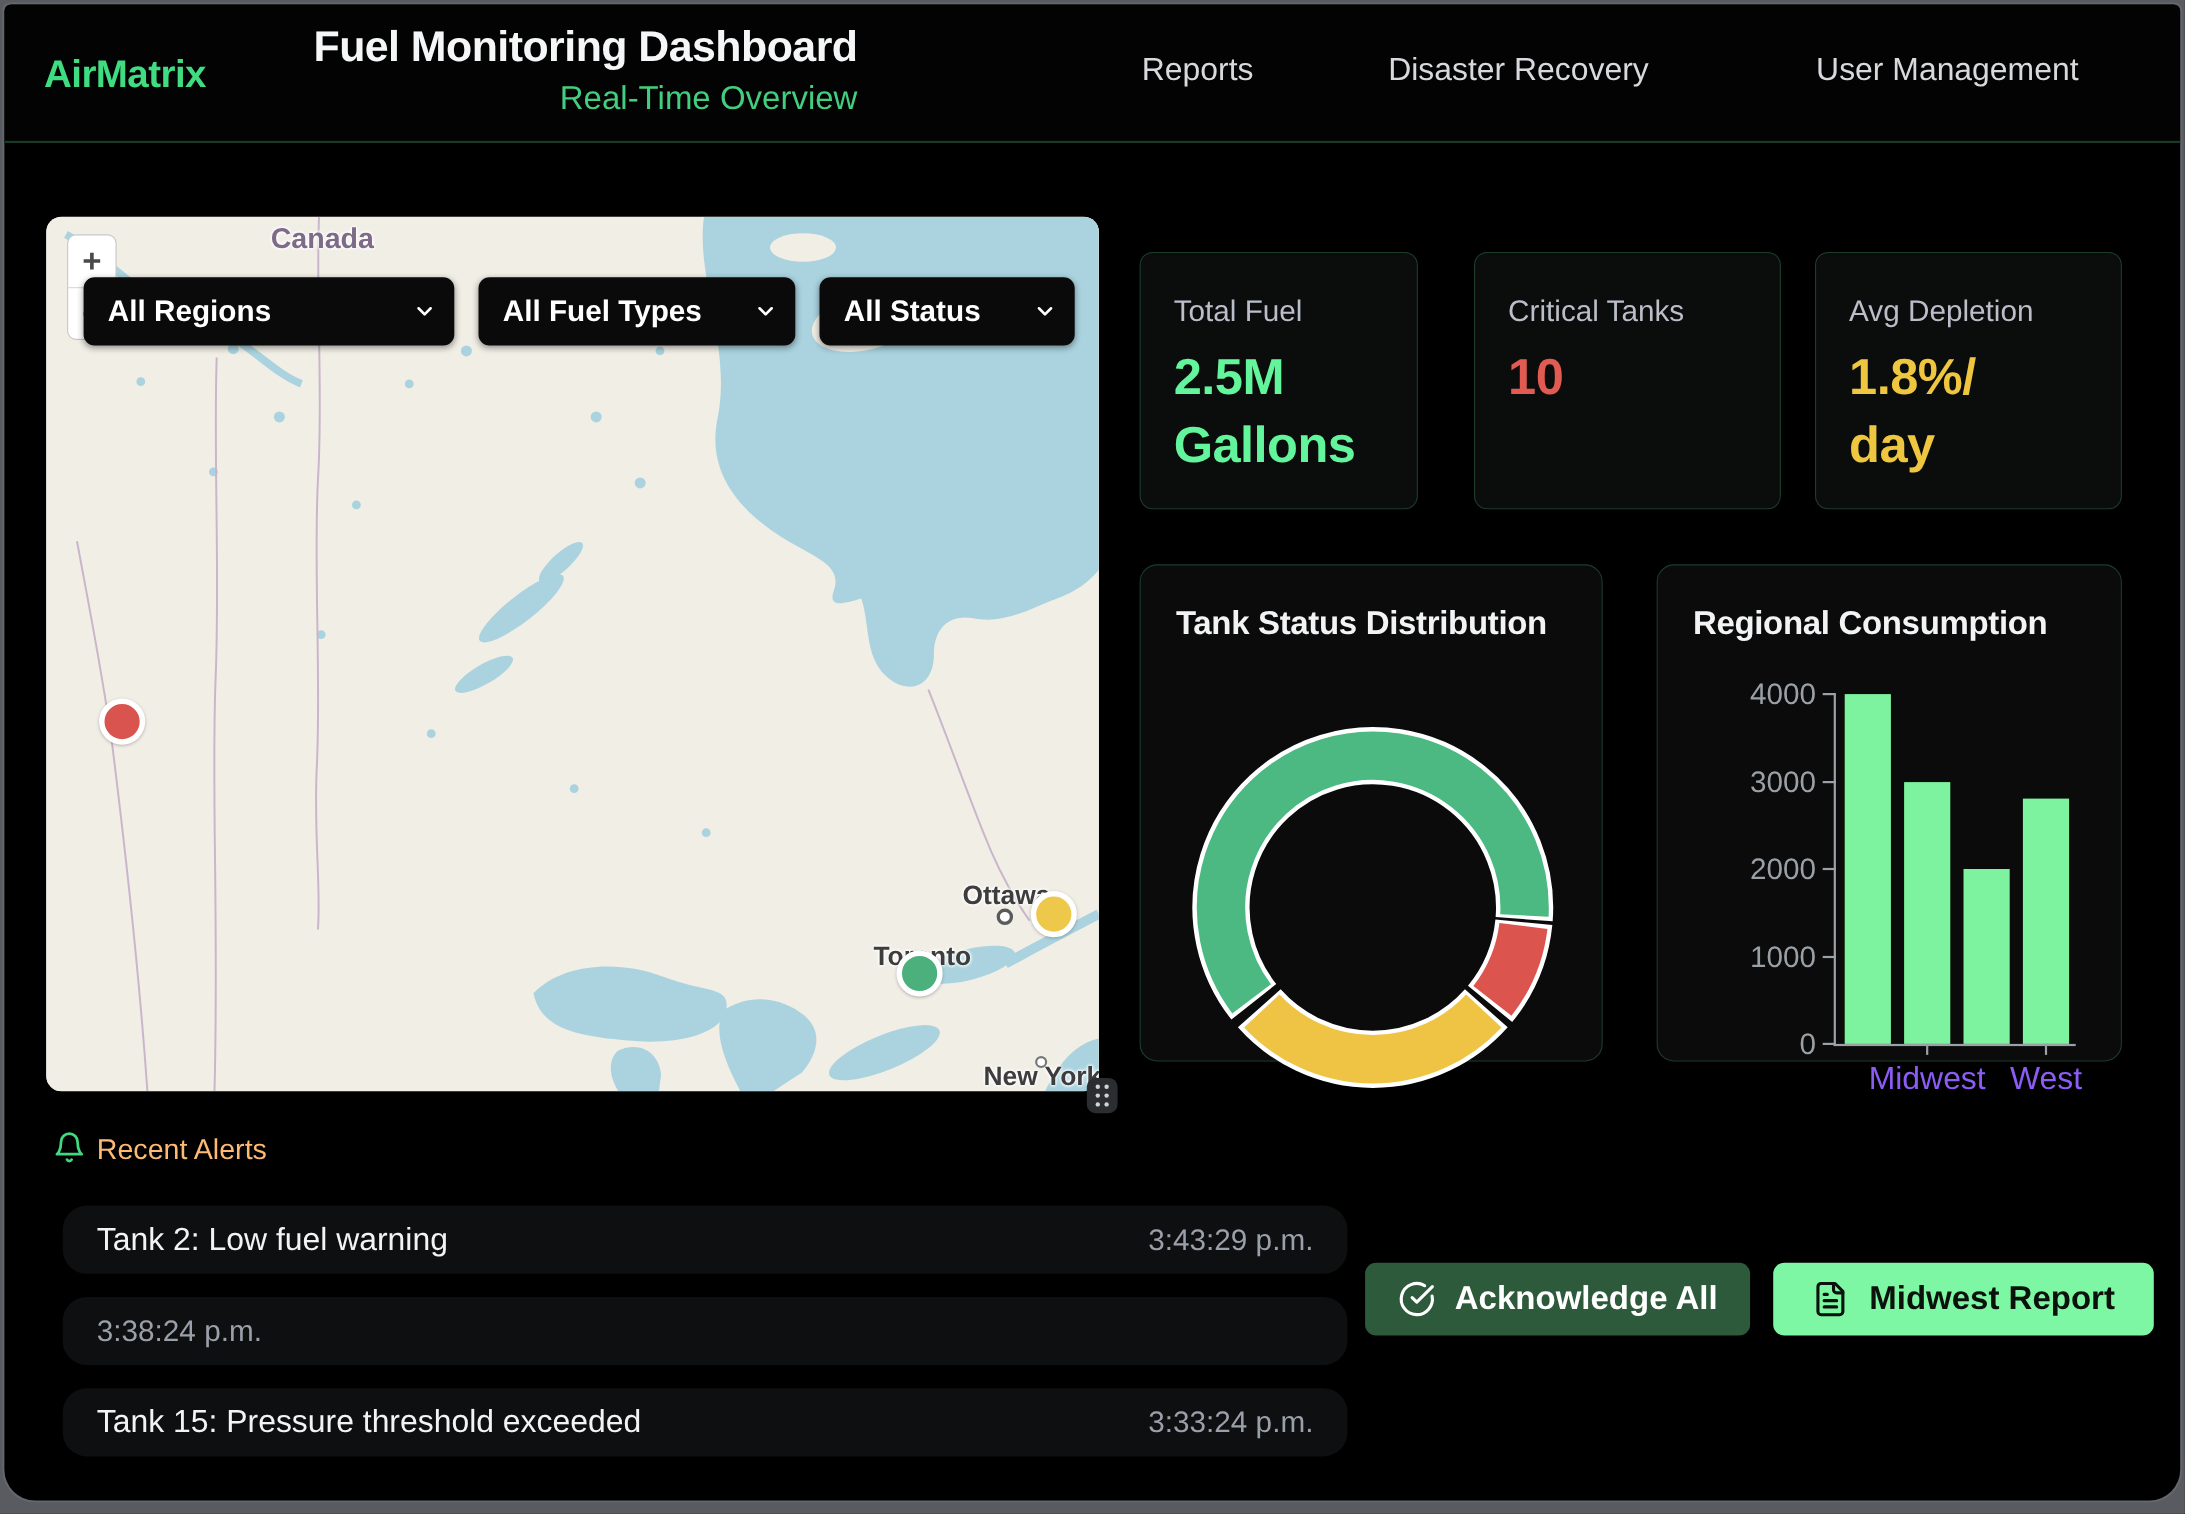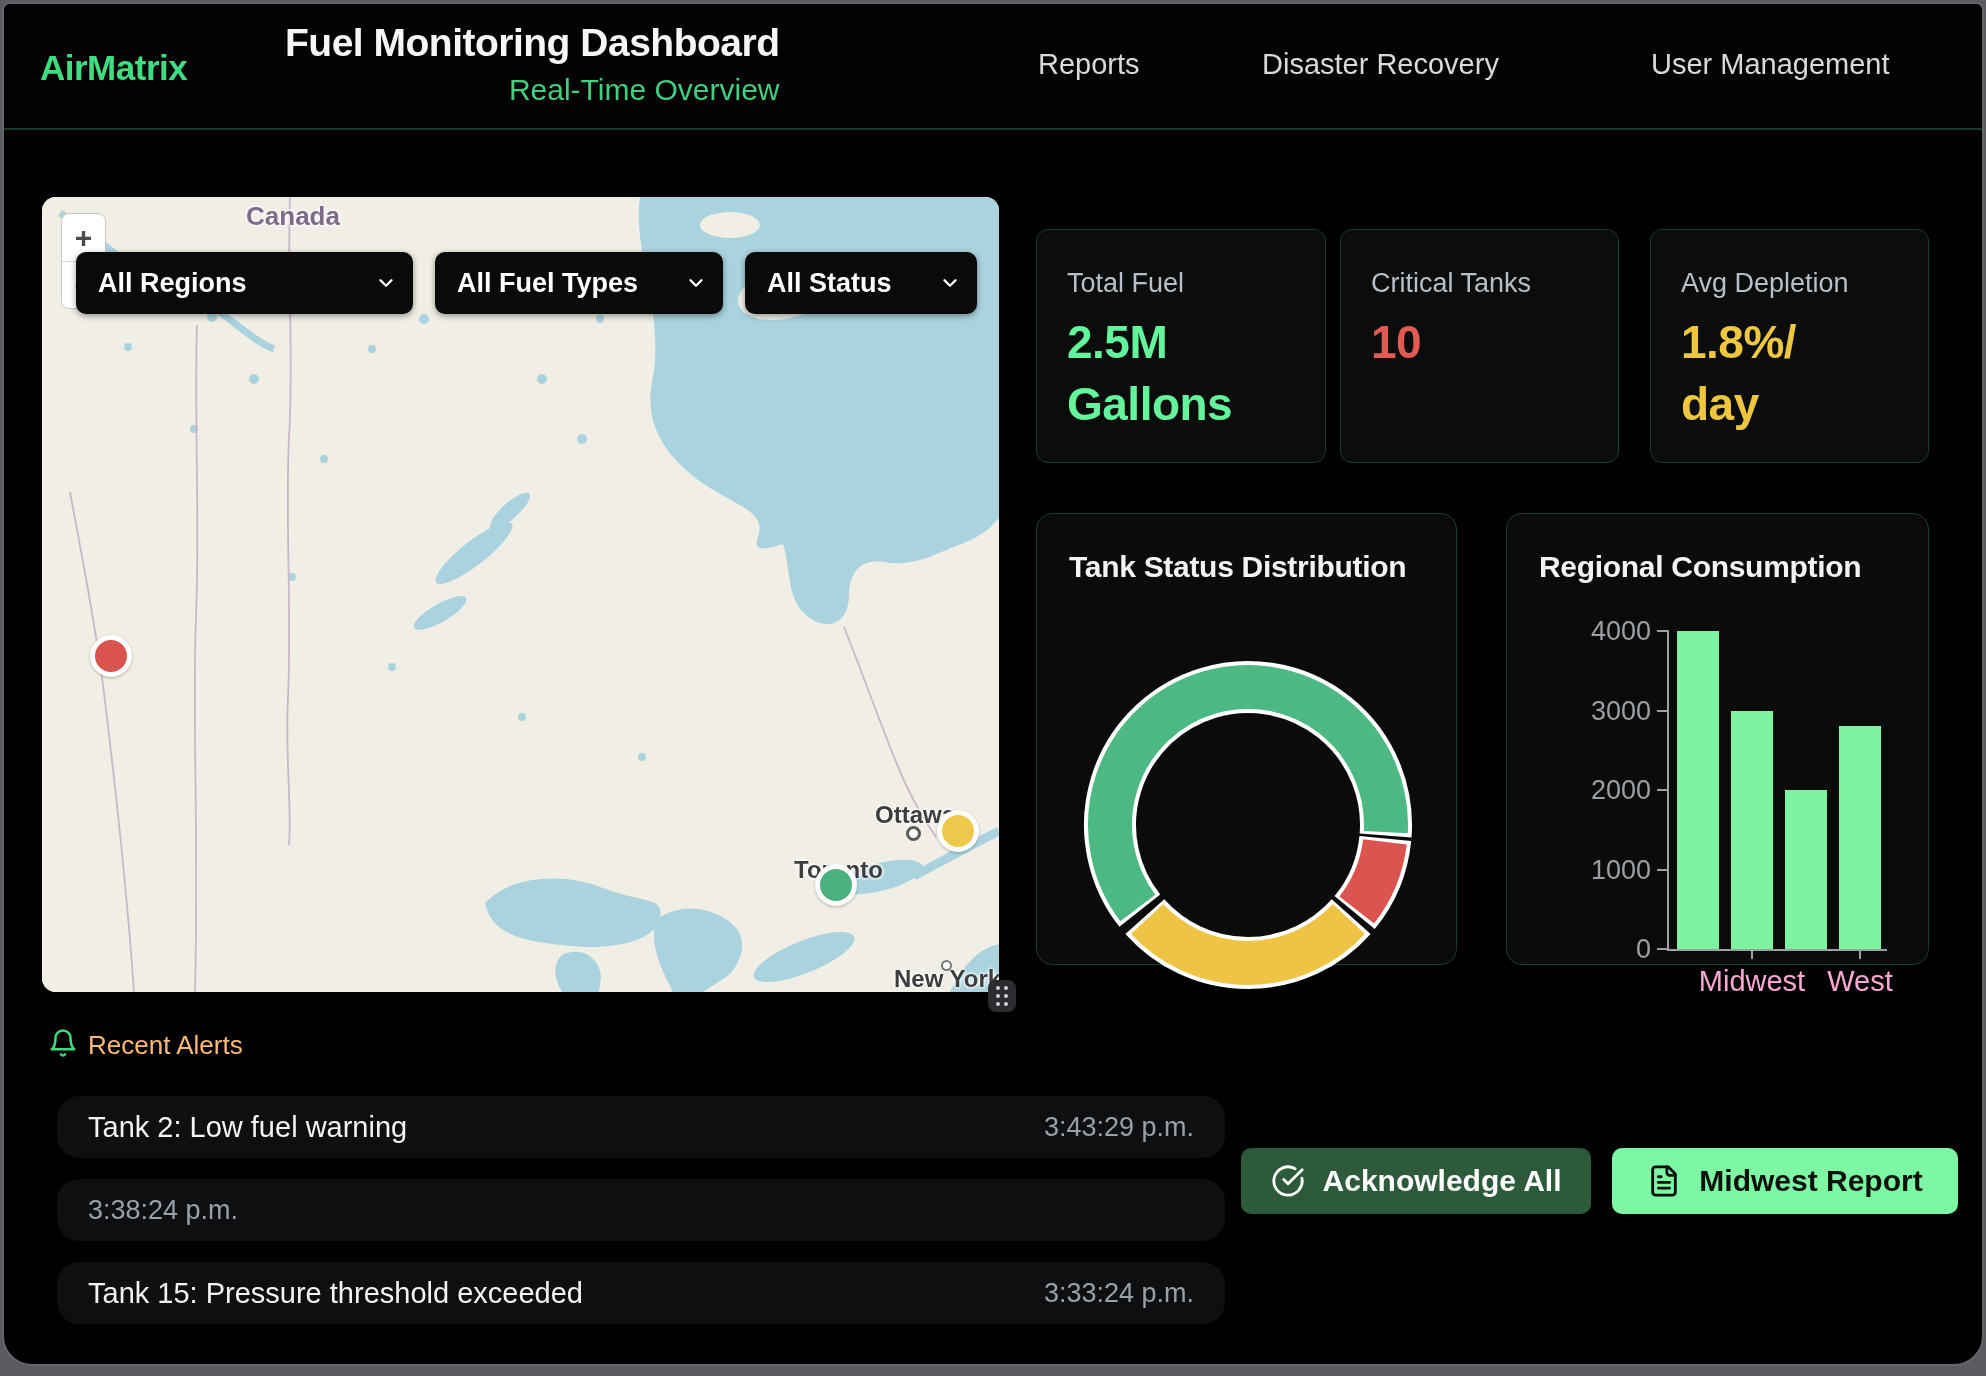--- a/index.html
+++ b/index.html
@@ -33,36 +33,36 @@
   .dd{height:62px;background:#0a0a0a;border-radius:10px;display:flex;align-items:center;justify-content:space-between;
       padding:0 16px 0 22px;color:#fff;font-size:27px;font-weight:600;box-shadow:0 2px 6px rgba(0,0,0,.4);cursor:pointer;}
   .dd-regions{width:299px;} .dd-fuel{width:250px;} .dd-status{width:194px;}
   .dd svg{margin-left:14px;flex:none;}
   .draghandle{position:absolute;left:984px;top:976px;width:28px;height:32px;background:#2c2d31;border-radius:8px;z-index:6;
       display:grid;grid-template-columns:repeat(2,4px);grid-template-rows:repeat(3,4px);gap:4px;place-content:center;}
   .draghandle i{width:4px;height:4px;border-radius:50%;background:#d2d3d5;}
 
   
   .statcard{position:absolute;top:225px;height:234px;background:#0b0d0c;border:1px solid #1d3c2c;border-radius:12px;box-sizing:border-box;padding:38px 30px;}
-  .sc-1{left:1032px;width:290px;} .sc-2{left:1336px;width:279px;} .sc-3{left:1646px;width:279px;}
+  .sc-1{left:1032px;width:253px;} .sc-2{left:1336px;width:279px;} .sc-3{left:1646px;width:279px;}
   .stat-label{font-size:27px;color:#b9bec8;}
   .stat-value{margin-top:12px;font-size:46px;font-weight:700;line-height:1.35;white-space:pre-line;letter-spacing:-.5px;}
 
   
   .chartcard{position:absolute;top:509px;height:452px;background:#0a0b0a;border:1px solid #1d3c2c;border-radius:16px;box-sizing:border-box;}
   .cc-donut{left:1032px;width:421px;}
   .cc-bar{left:1502px;width:423px;}
   .cc-title{position:absolute;left:32px;top:36px;font-size:30px;font-weight:700;color:#f2f3f5;letter-spacing:-.3px;}
   #donut{position:absolute;left:0;top:0;}
   #barplot{position:absolute;left:160px;top:117px;width:218px;height:318px;border-left:2px solid #9ba1a7;border-bottom:2px solid #9ba1a7;}
   #barplot .bar{position:absolute;bottom:0;width:42px;}
   #barplot .ylab{position:absolute;left:-92px;width:74px;text-align:right;font-size:27px;color:#9aa0a6;}
   #barplot .ydash{position:absolute;left:-12px;width:12px;height:2px;background:#9ba1a7;}
   #barplot .xtick{position:absolute;width:2px;height:10px;background:#9ba1a7;top:100%;}
-  #barplot .xlab{position:absolute;width:160px;text-align:center;font-size:29px;color:#f9a8d4;top:calc(100% + 16px);}
+  #barplot .xlab{position:absolute;width:160px;text-align:center;font-size:29px;color:#8b5cf6;top:calc(100% + 16px);}
 
   
   .alerts-title{position:absolute;left:84px;top:1026px;font-size:26px;font-weight:400;color:#fdba74;}
   .bell{position:absolute;left:44px;top:1023px;}
   .alertrow{position:absolute;left:53px;width:1168px;height:62px;background:#0e0f10;border-radius:22px;
             display:flex;align-items:center;justify-content:space-between;padding:0 31px;box-sizing:border-box;cursor:pointer;}
   .ar-1{top:1092px;} .ar-2{top:1175px;} .ar-3{top:1258px;}
   .alert-text{font-size:29px;color:#f2f3f5;}
   .alert-time{font-size:27px;color:#9aa0aa;}
 

